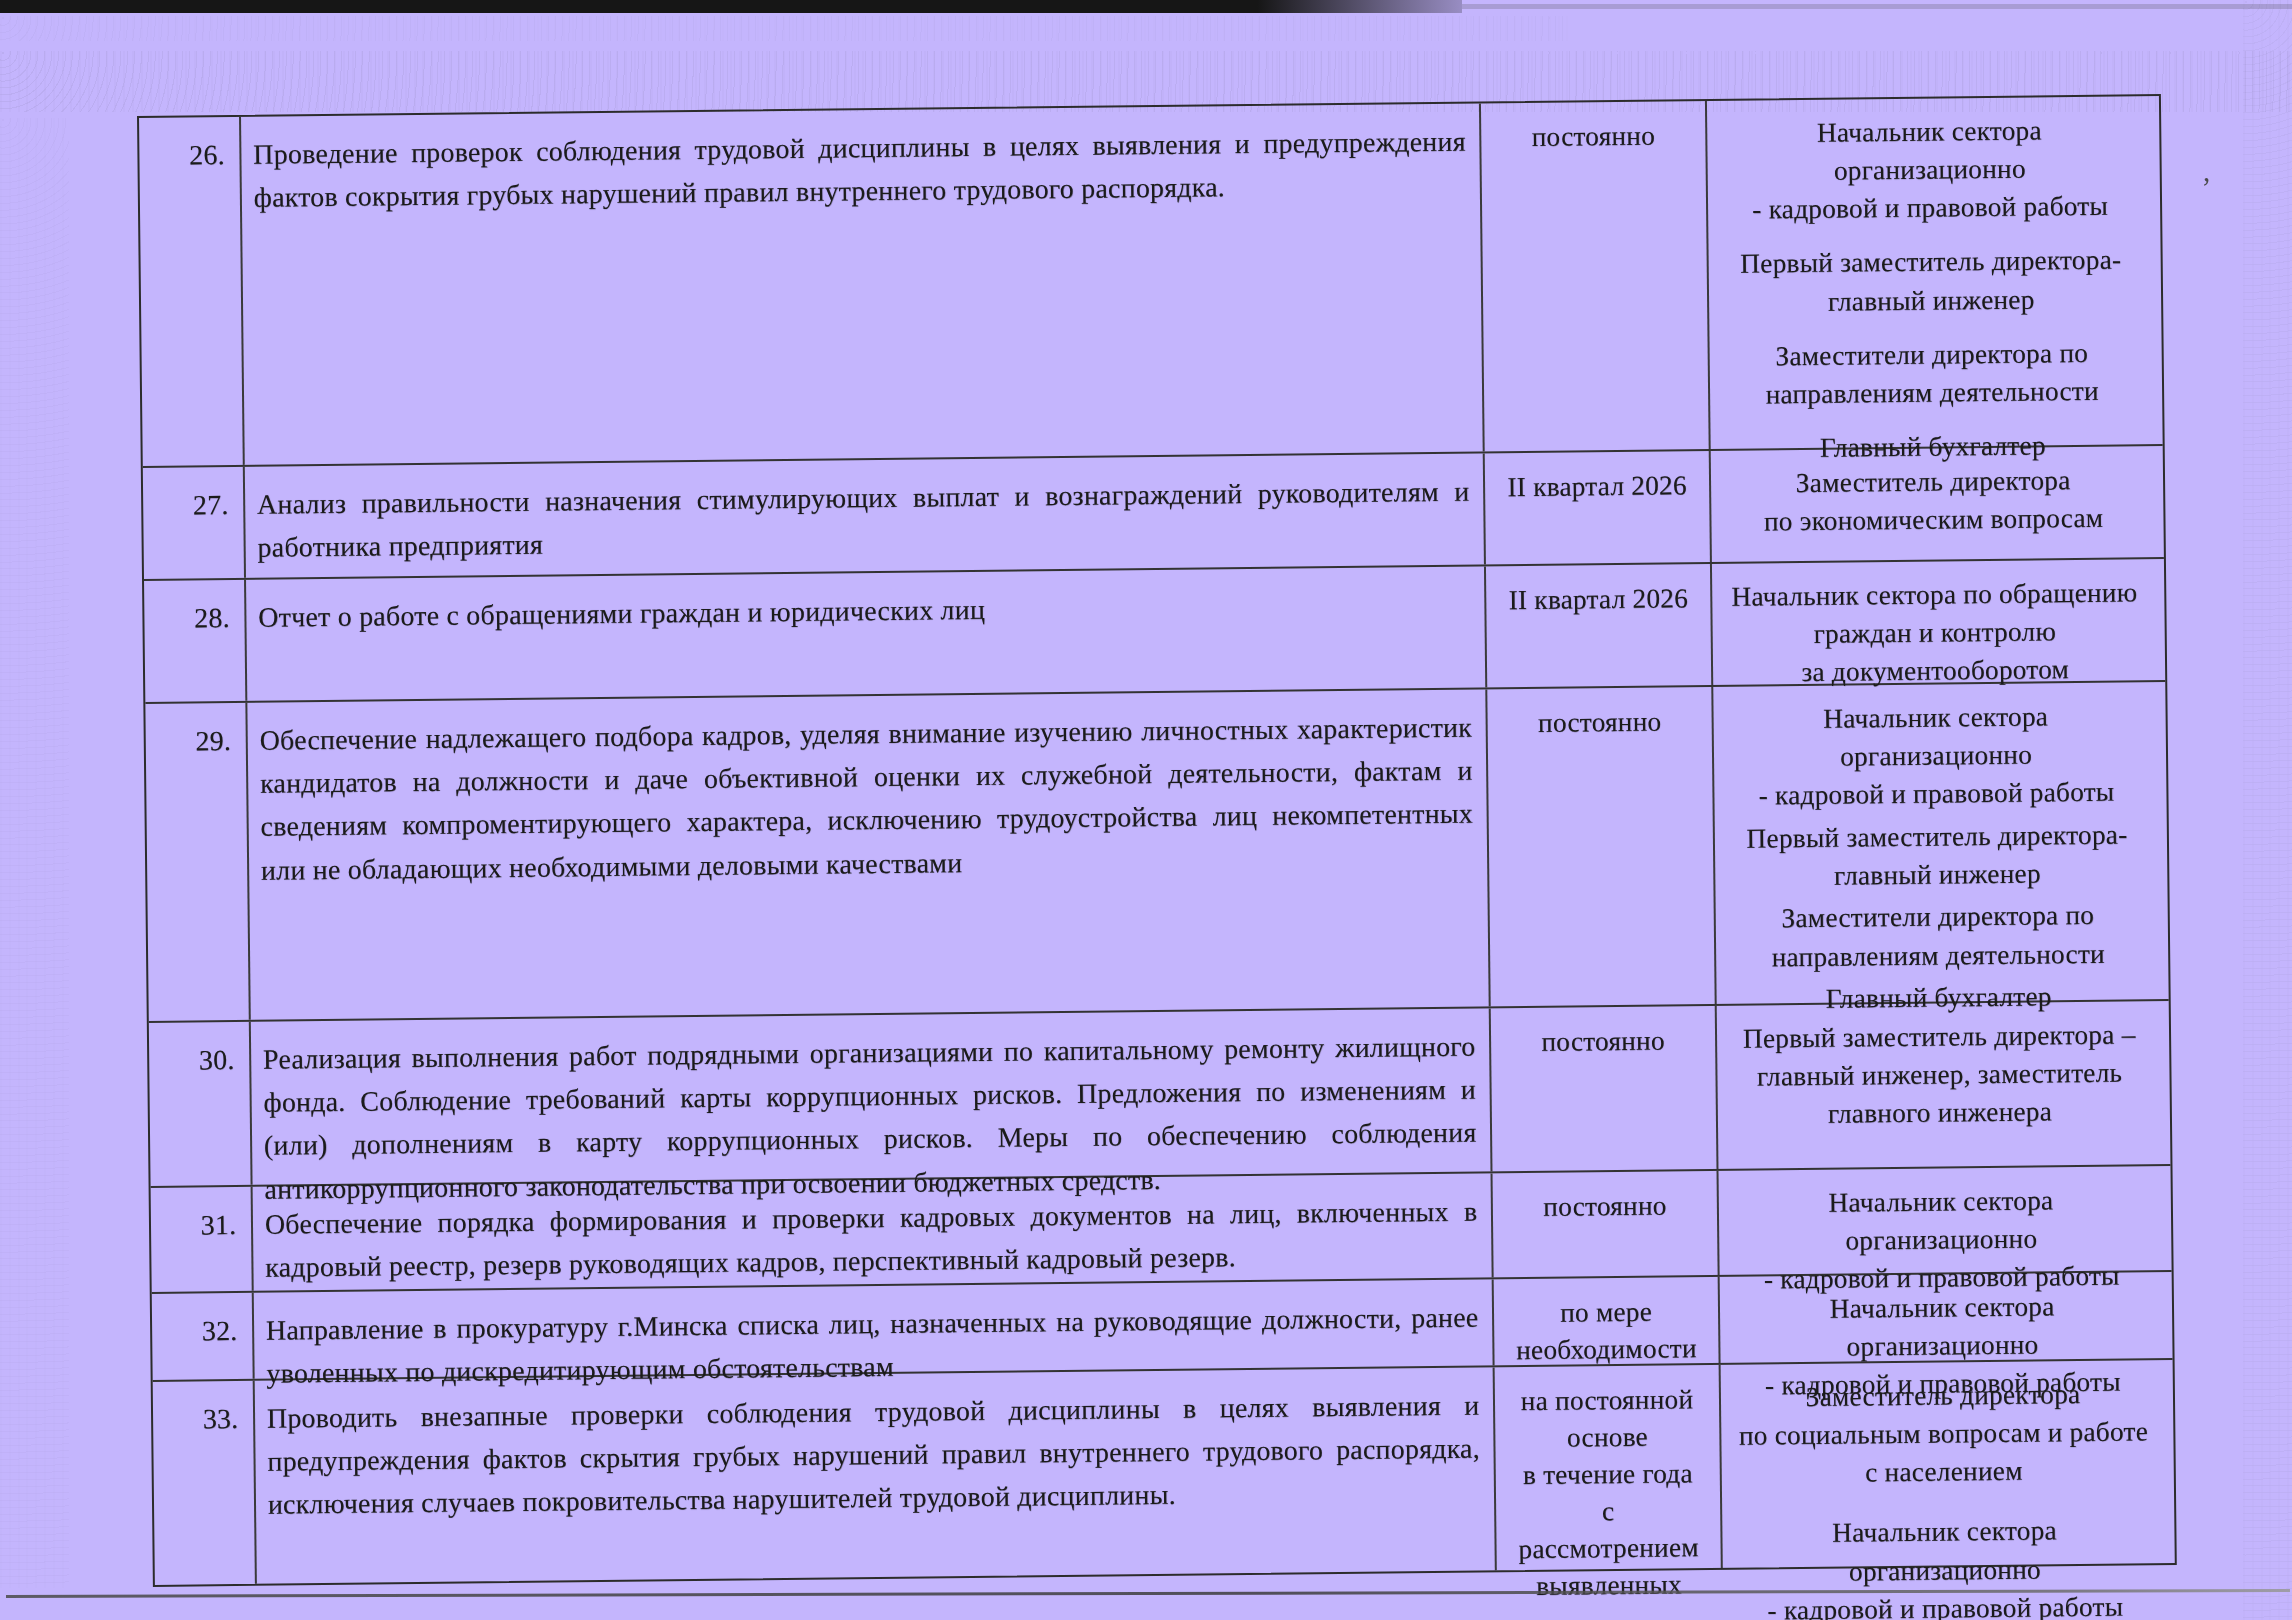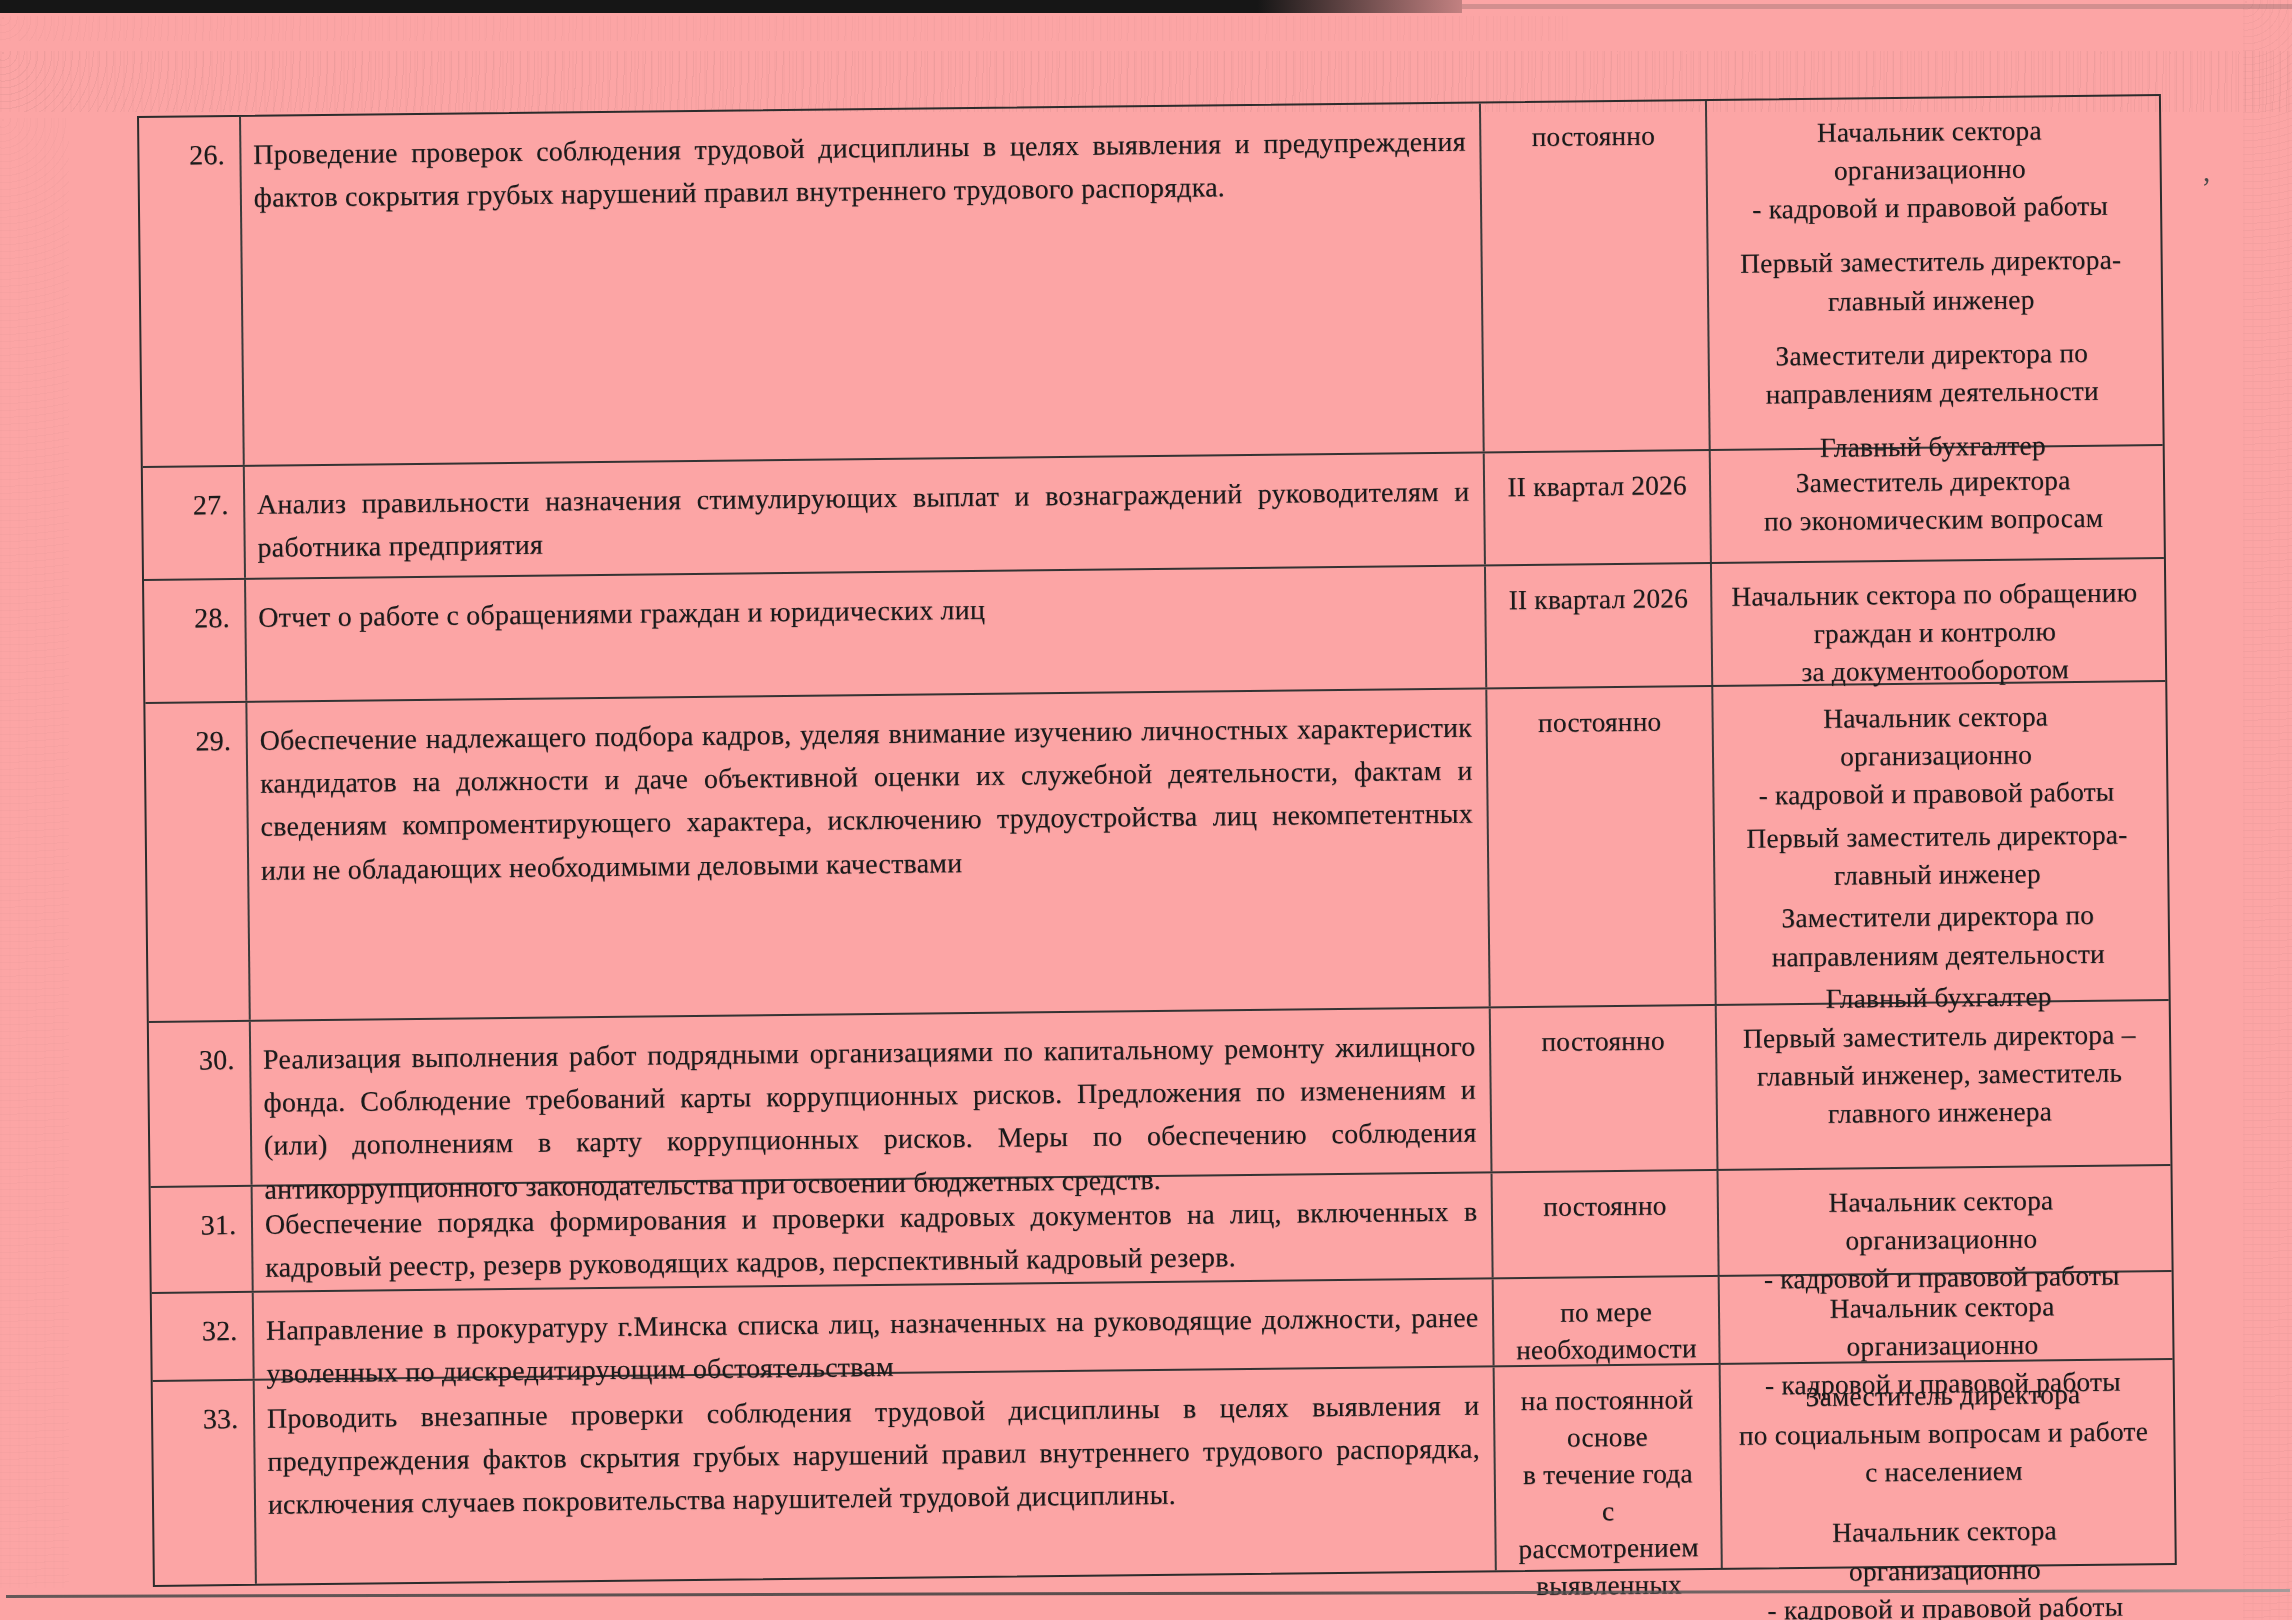--- a/index.html
+++ b/index.html
@@ -1,19 +1,19 @@
 <!DOCTYPE html>
 <html><head>
 <meta charset="utf-8">
 <style>
   html,body{margin:0;padding:0;background:#e8e8e6;}
   .page{
     position:relative;
     width:2293px;height:1620px;
-    background:#fca5a5;
+    background:#c4b5fd;
     overflow:hidden;
     font-family:"Liberation Serif", serif;
     color:#1b1b1b;
   }
   
   .top-bar{
     position:absolute;left:0;top:0;width:1462px;height:12.7px;
     background:linear-gradient(to right,#161616 86%,rgba(22,22,22,.25));
   }
   .top-bar-tail{

